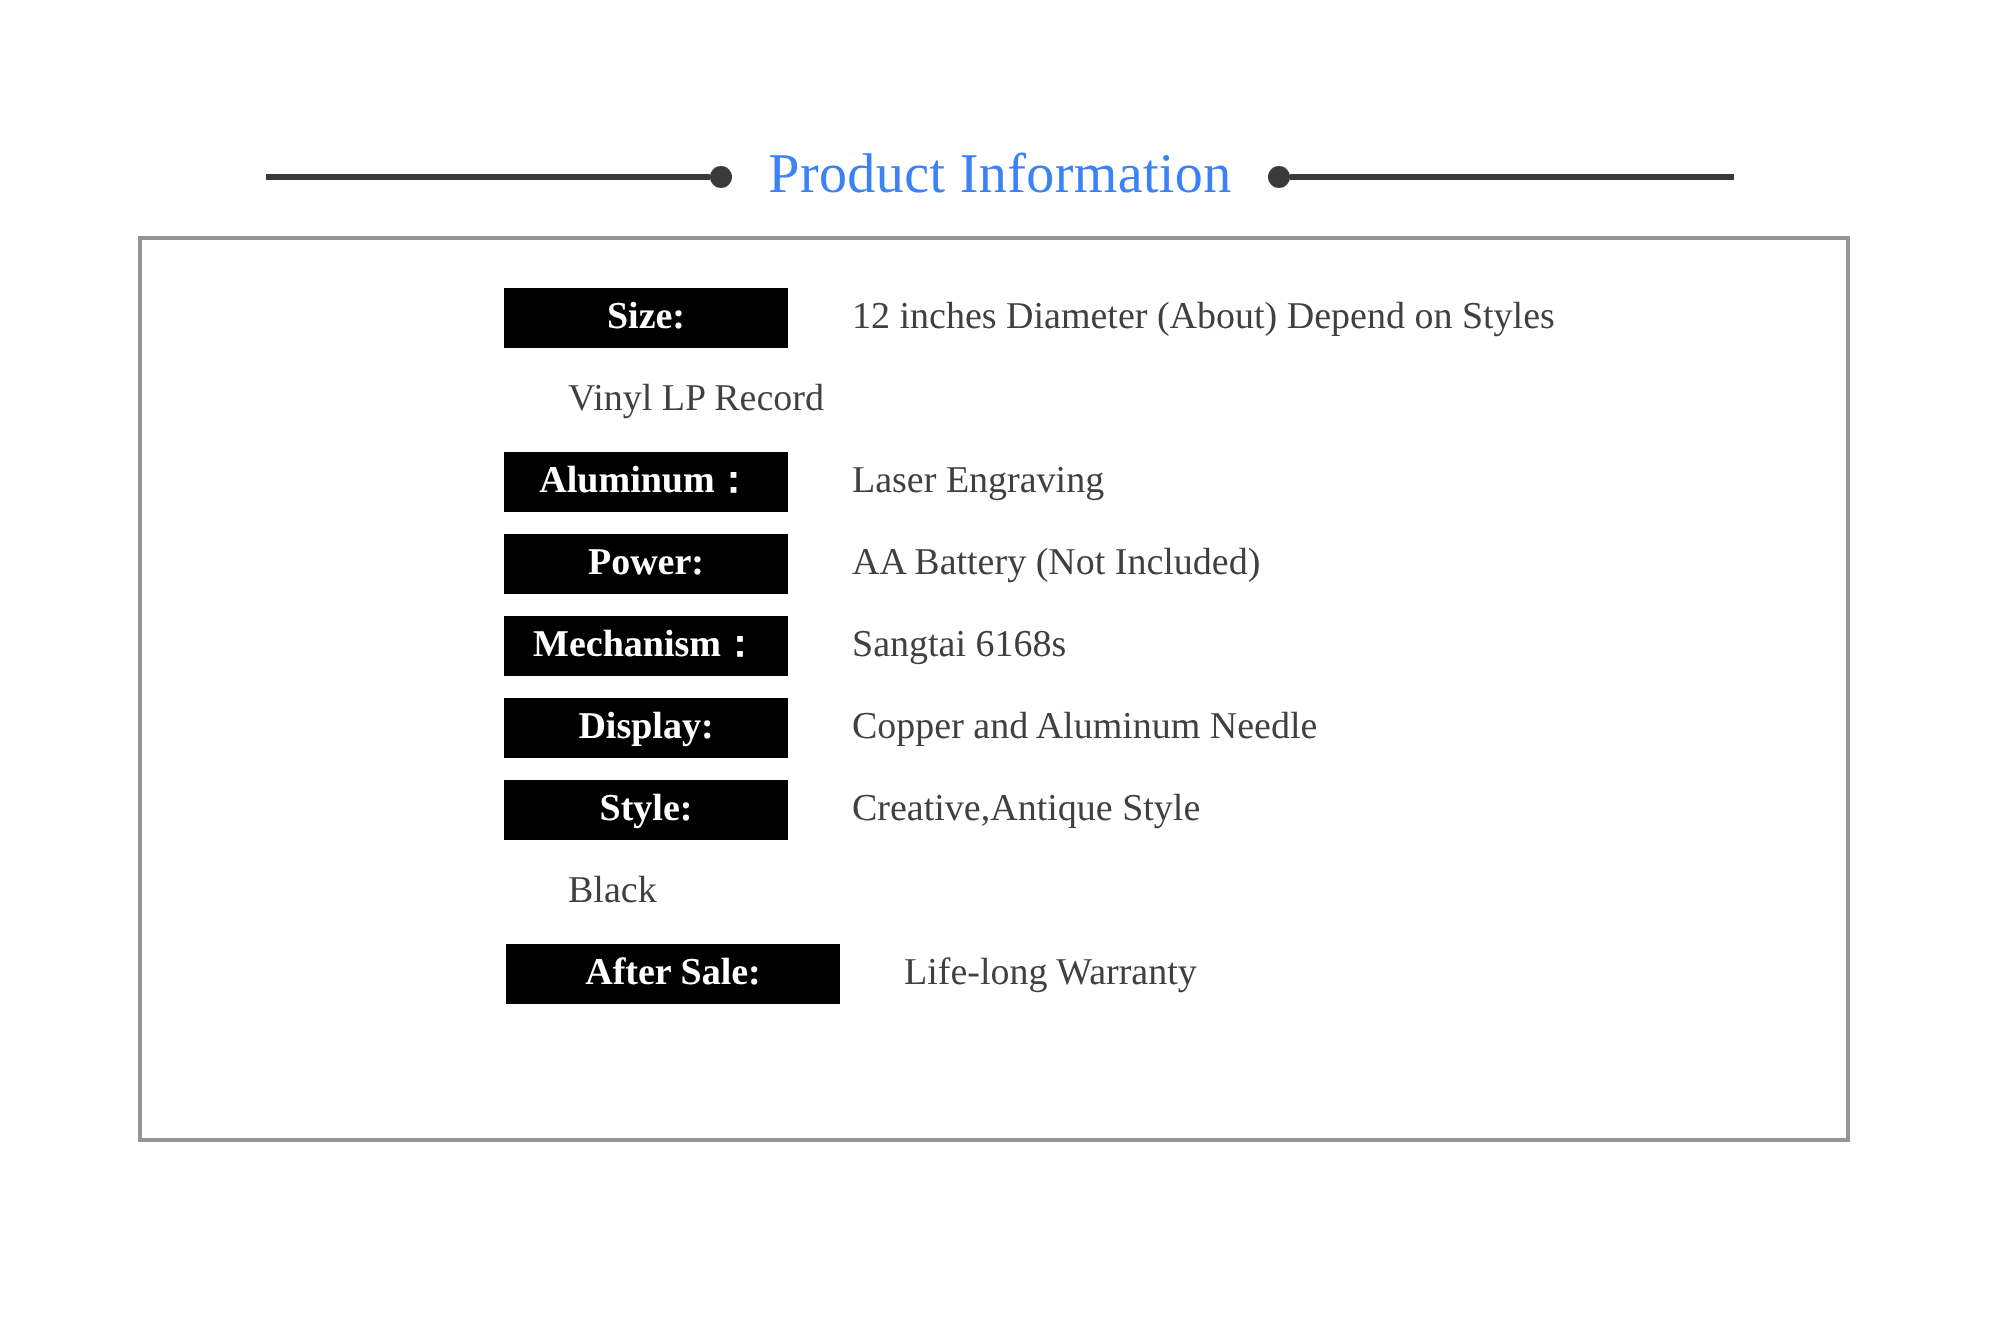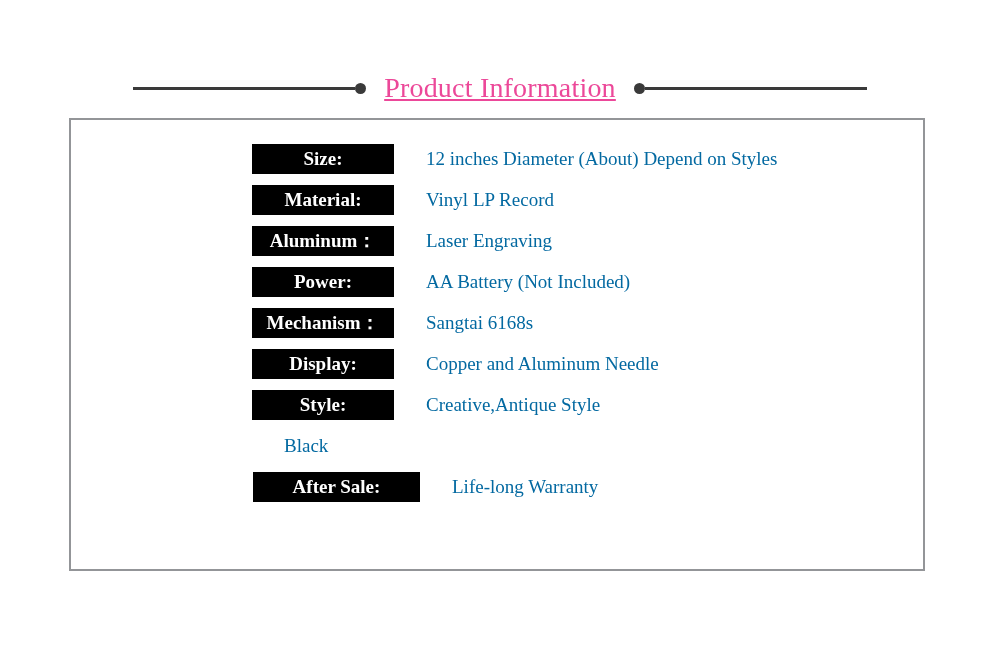--- a/index.html
+++ b/index.html
@@ -44,26 +44,25 @@
   .dot {
     width: 11px;
     height: 11px;
     border-radius: 50%;
     background: #3a3a3a;
     flex: 0 0 auto;
   }
 
   .page-title {
     font-size: 28px;
-    color: #ec4899;
+    color: #3b82f6;
     letter-spacing: 0.2px;
     white-space: nowrap;
     padding: 0 18px;
     line-height: 1;
-    text-decoration: underline;
   }
 
   
   .panel {
     position: absolute;
     left: 69px;
     top: 118px;
     width: 856px;
     height: 453px;
     border: 2px solid #939598;
@@ -103,21 +102,21 @@
   }
   
   .spec-row.wide .spec-label {
     width: 167px;
     margin-left: 1px;
   }
 
   .spec-value {
     margin-left: 32px;
     font-size: 19px;
-    color: #0369a1;
+    color: #404040;
     white-space: nowrap;
     line-height: 30px;
   }
 </style>
 </head>
 <body>
 
 <div class="page">
 
   <div class="title-row">
@@ -130,21 +129,20 @@
 
   <div class="panel">
     <div class="spec-list">
 
       <div class="spec-row">
         <div class="spec-label">Size:</div>
         <div class="spec-value">12 inches Diameter (About) Depend on Styles</div>
       </div>
 
       <div class="spec-row">
-        <div class="spec-label">Material:</div>
         <div class="spec-value">Vinyl LP Record</div>
       </div>
 
       <div class="spec-row">
         <div class="spec-label">Aluminum：</div>
         <div class="spec-value">Laser Engraving</div>
       </div>
 
       <div class="spec-row">
         <div class="spec-label">Power:</div>

